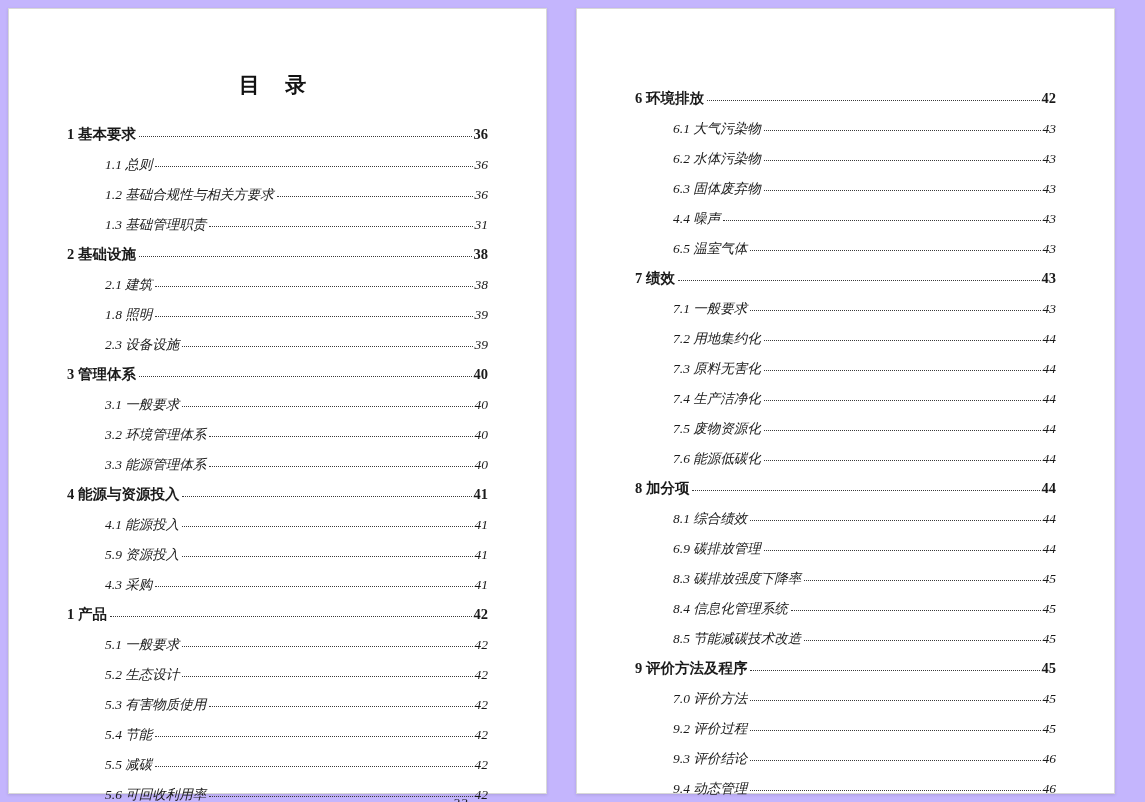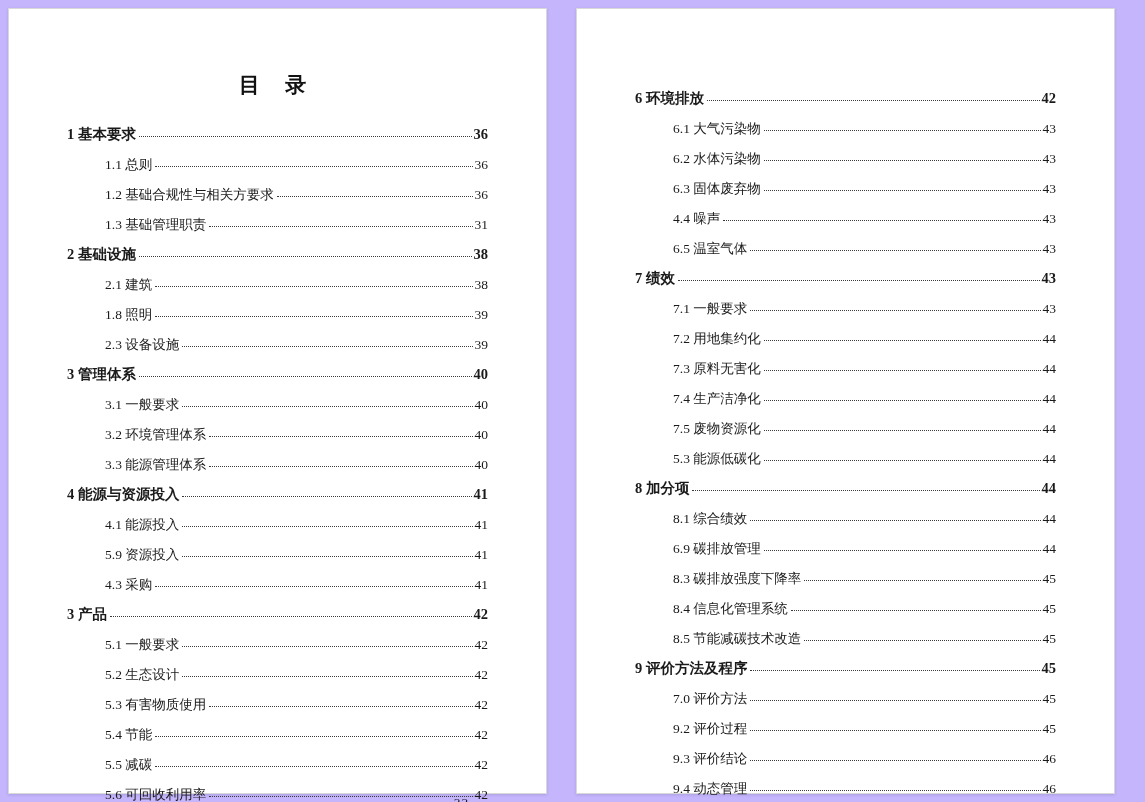--- a/index.html
+++ b/index.html
@@ -83,20 +83,21 @@
 
   .lvl1 {
     font-weight: bold;
     padding-left: 0px;
     font-size: 14.5px;
   }
   .lvl1 .pageno { font-weight: bold; font-size: 14.5px; }
   .lvl2 {
     padding-left: 38px;
     font-weight: normal;
+    font-style: italic;
   }
 
   .folio {
     position: absolute;
     bottom: 44px;
     font-size: 13.5px;
     color: #1a1a1a;
     letter-spacing: 1px;
   }
   .folio-right { right: 58px; }
@@ -185,21 +186,21 @@
             <span class="label">5.9 资源投入</span>
             <span class="leader"></span>
             <span class="pageno">41</span>
           </li>
           <li class="toc-row lvl2">
             <span class="label">4.3 采购</span>
             <span class="leader"></span>
             <span class="pageno">41</span>
           </li>
           <li class="toc-row lvl1">
-            <span class="label">3 产品</span>
+            <span class="label">1 产品</span>
             <span class="leader"></span>
             <span class="pageno">42</span>
           </li>
           <li class="toc-row lvl2">
             <span class="label">5.1 一般要求</span>
             <span class="leader"></span>
             <span class="pageno">42</span>
           </li>
           <li class="toc-row lvl2">
             <span class="label">5.2 生态设计</span>
@@ -288,21 +289,21 @@
             <span class="label">7.4 生产洁净化</span>
             <span class="leader"></span>
             <span class="pageno">44</span>
           </li>
           <li class="toc-row lvl2">
             <span class="label">7.5 废物资源化</span>
             <span class="leader"></span>
             <span class="pageno">44</span>
           </li>
           <li class="toc-row lvl2">
-            <span class="label">5.3 能源低碳化</span>
+            <span class="label">7.6 能源低碳化</span>
             <span class="leader"></span>
             <span class="pageno">44</span>
           </li>
           <li class="toc-row lvl1">
             <span class="label">8 加分项</span>
             <span class="leader"></span>
             <span class="pageno">44</span>
           </li>
           <li class="toc-row lvl2">
             <span class="label">8.1 综合绩效</span>

